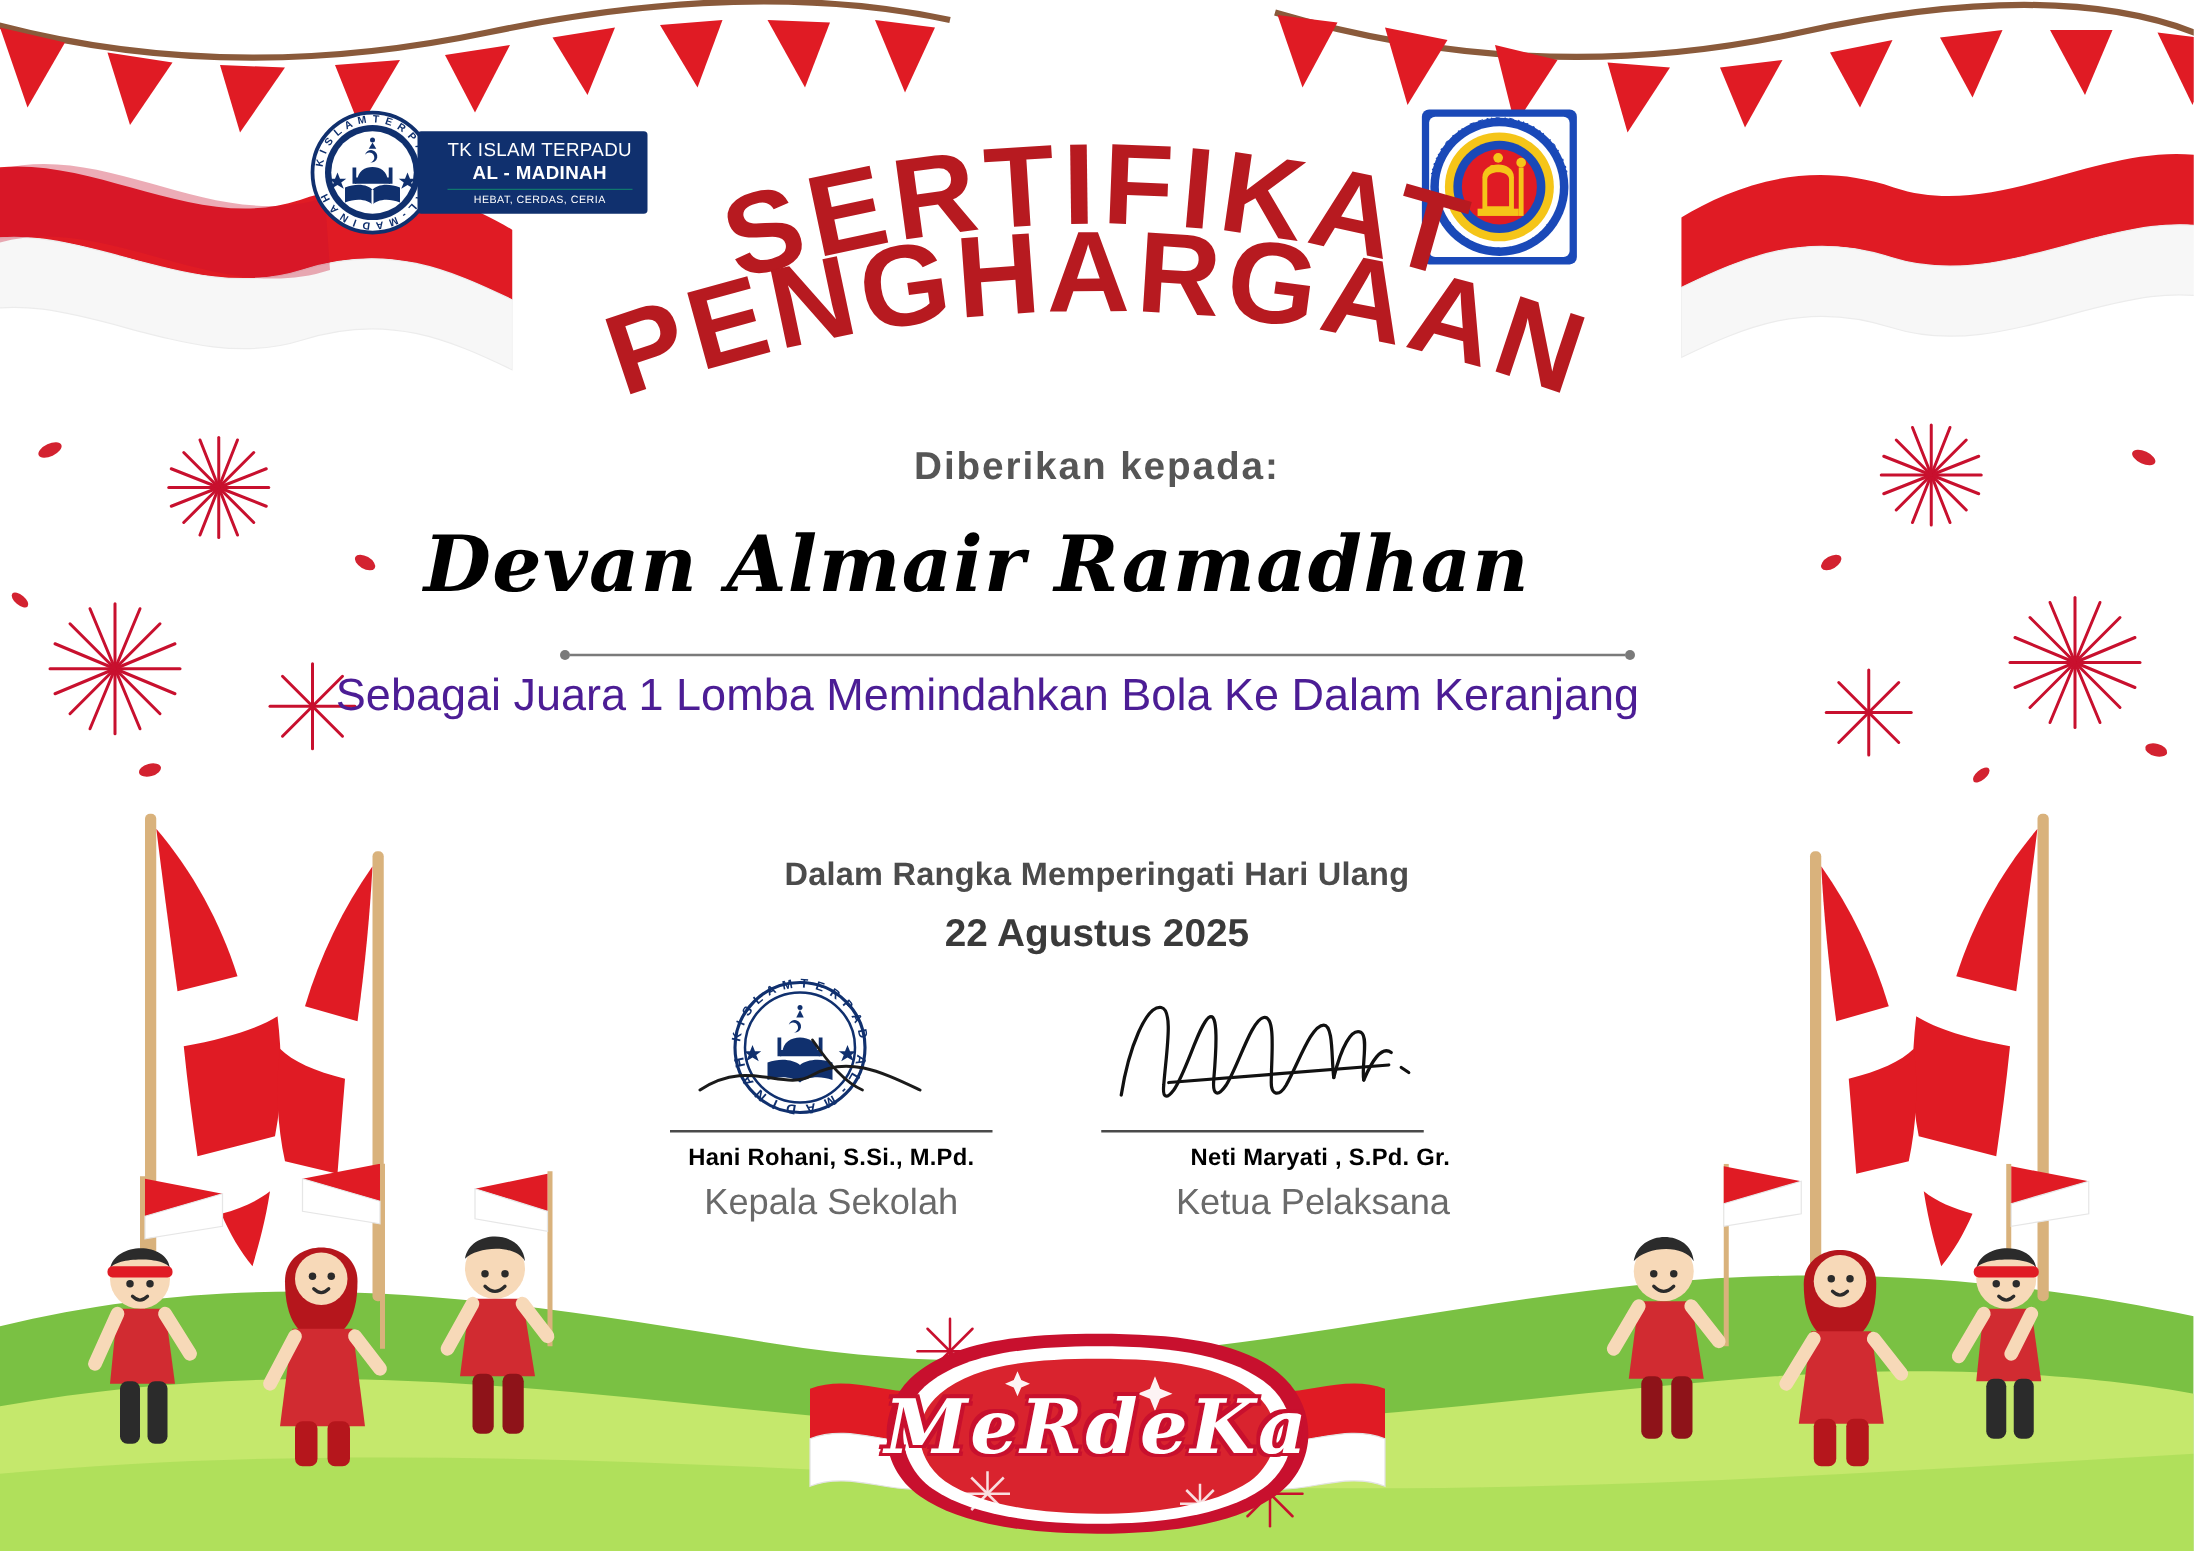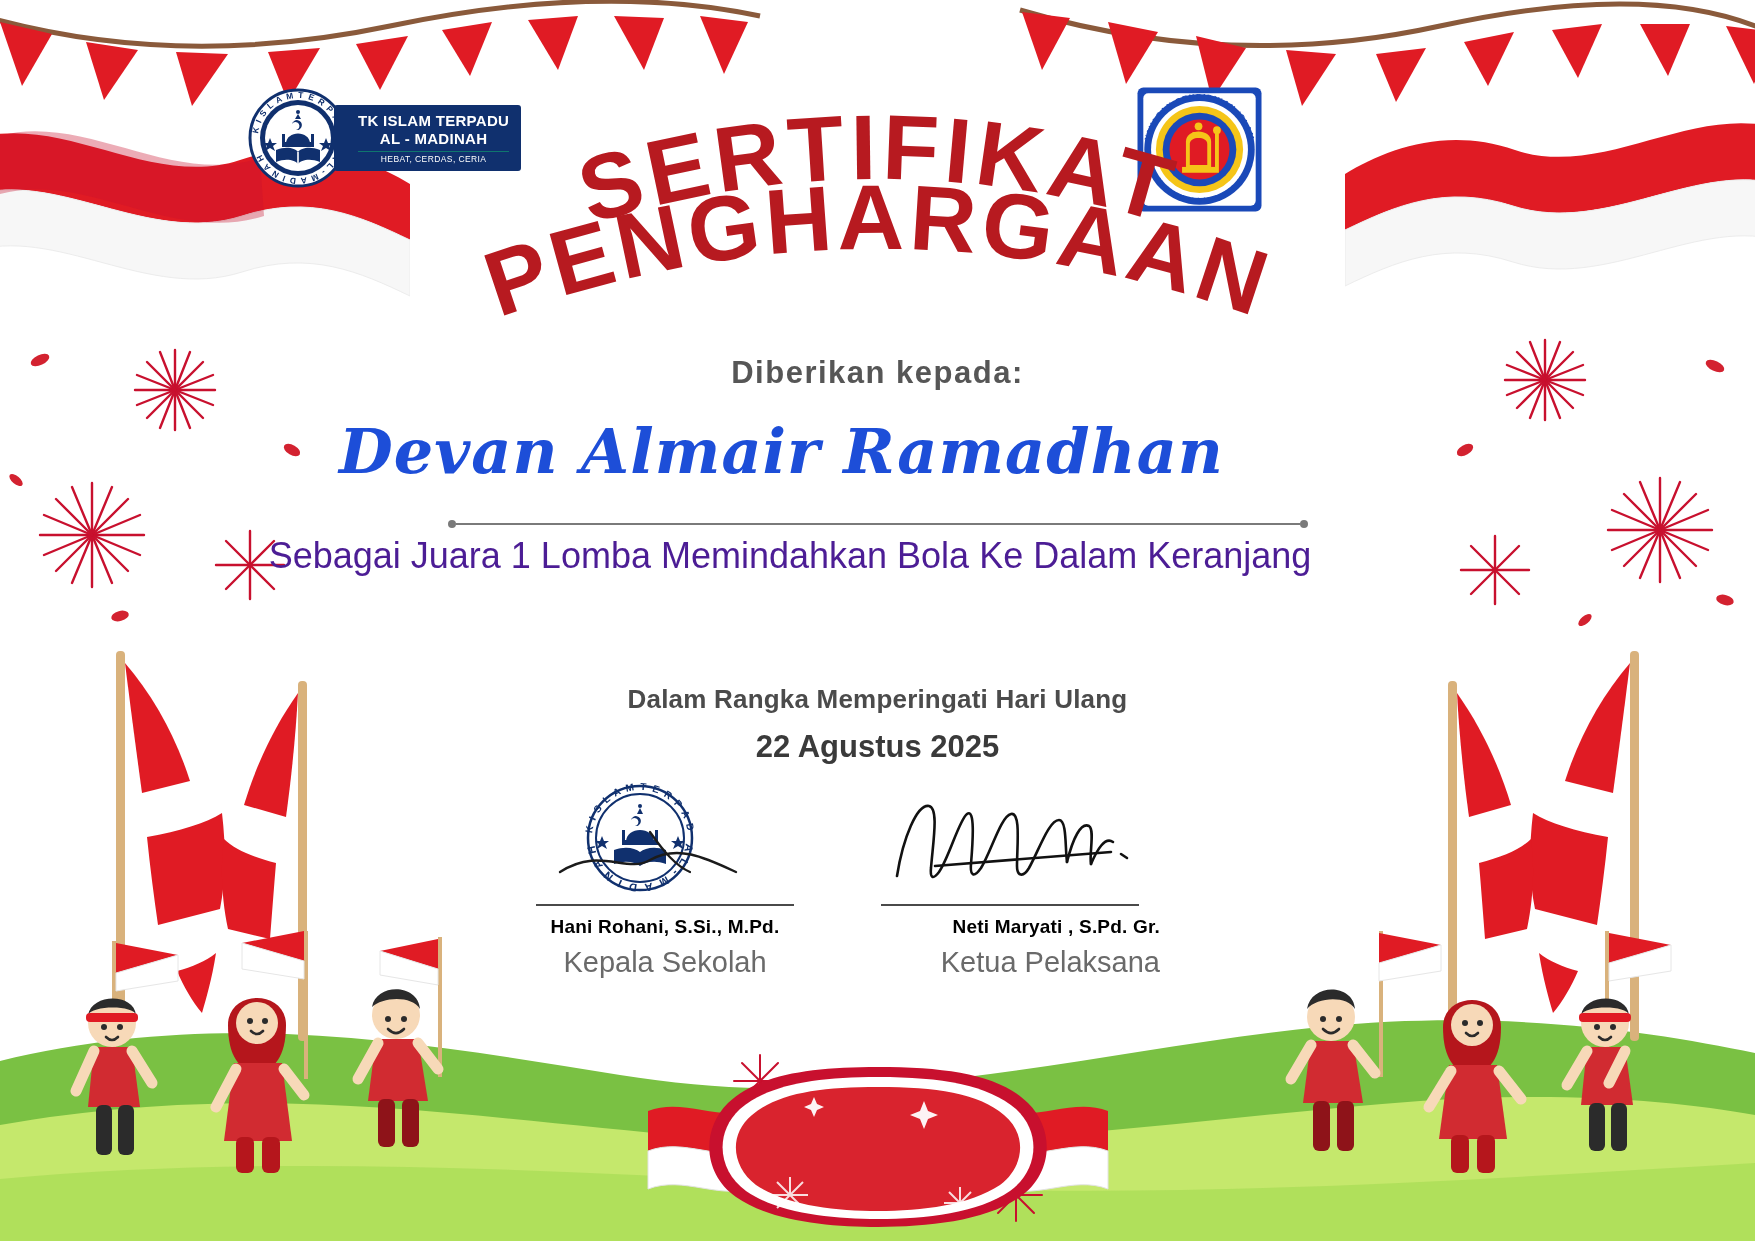--- a/index.html
+++ b/index.html
@@ -132,21 +132,21 @@
     background: #10306e;
     color: #ffffff;
     padding: 7px 12px 6px 24px;
     margin-left: -20px;
     border-radius: 3px;
     text-align: center;
     line-height: 1.15;
   }
   .logo-school .wordmark .l1 {
     font-size: 15px;
-    font-weight: bold;
+    font-weight: normal;
     letter-spacing: .3px;
     white-space: nowrap;
   }
   .logo-school .wordmark .l2 {
     font-size: 15px;
     font-weight: bold;
     letter-spacing: .3px;
   }
   .logo-school .wordmark .l3 {
     font-size: 8.5px;
@@ -192,21 +192,21 @@
   .recipient {
     position: absolute;
     left: 0;
     top: 415px;
     width: 1563px;
     text-align: center;
     font-family: "DejaVu Serif", serif;
     font-style: italic;
     font-weight: bold;
     font-size: 62px;
-    color: #1d4ed8;
+    color: #000000;
     letter-spacing: 1px;
   }
 
   .divider {
     position: absolute;
     left: 50%;
     top: 519px;
     transform: translateX(-50%);
     width: 860px;
     height: 10px;
@@ -832,15 +832,16 @@
           <line x1="0" y1="0" x2="16" y2="0"></line>
             <line x1="0" y1="0" x2="-11" y2="-11"></line>
           <line x1="0" y1="0" x2="-16" y2="0"></line>
         </g>
       </g>
       <g fill="#ffffff" opacity=".95">
         <path d="M316 56 l 4 10 10 4 -10 4 -4 10 -4 -10 -10 -4 10 -4 z"></path>
         <path d="M206 52 l 3 7 7 3 -7 3 -3 7 -3 -7 -7 -3 7 -3 z"></path>
       </g>
     </svg>
+    <div class="word">MeRdeKa</div>
   </div>
 
 </div>
 
 </body></html>

